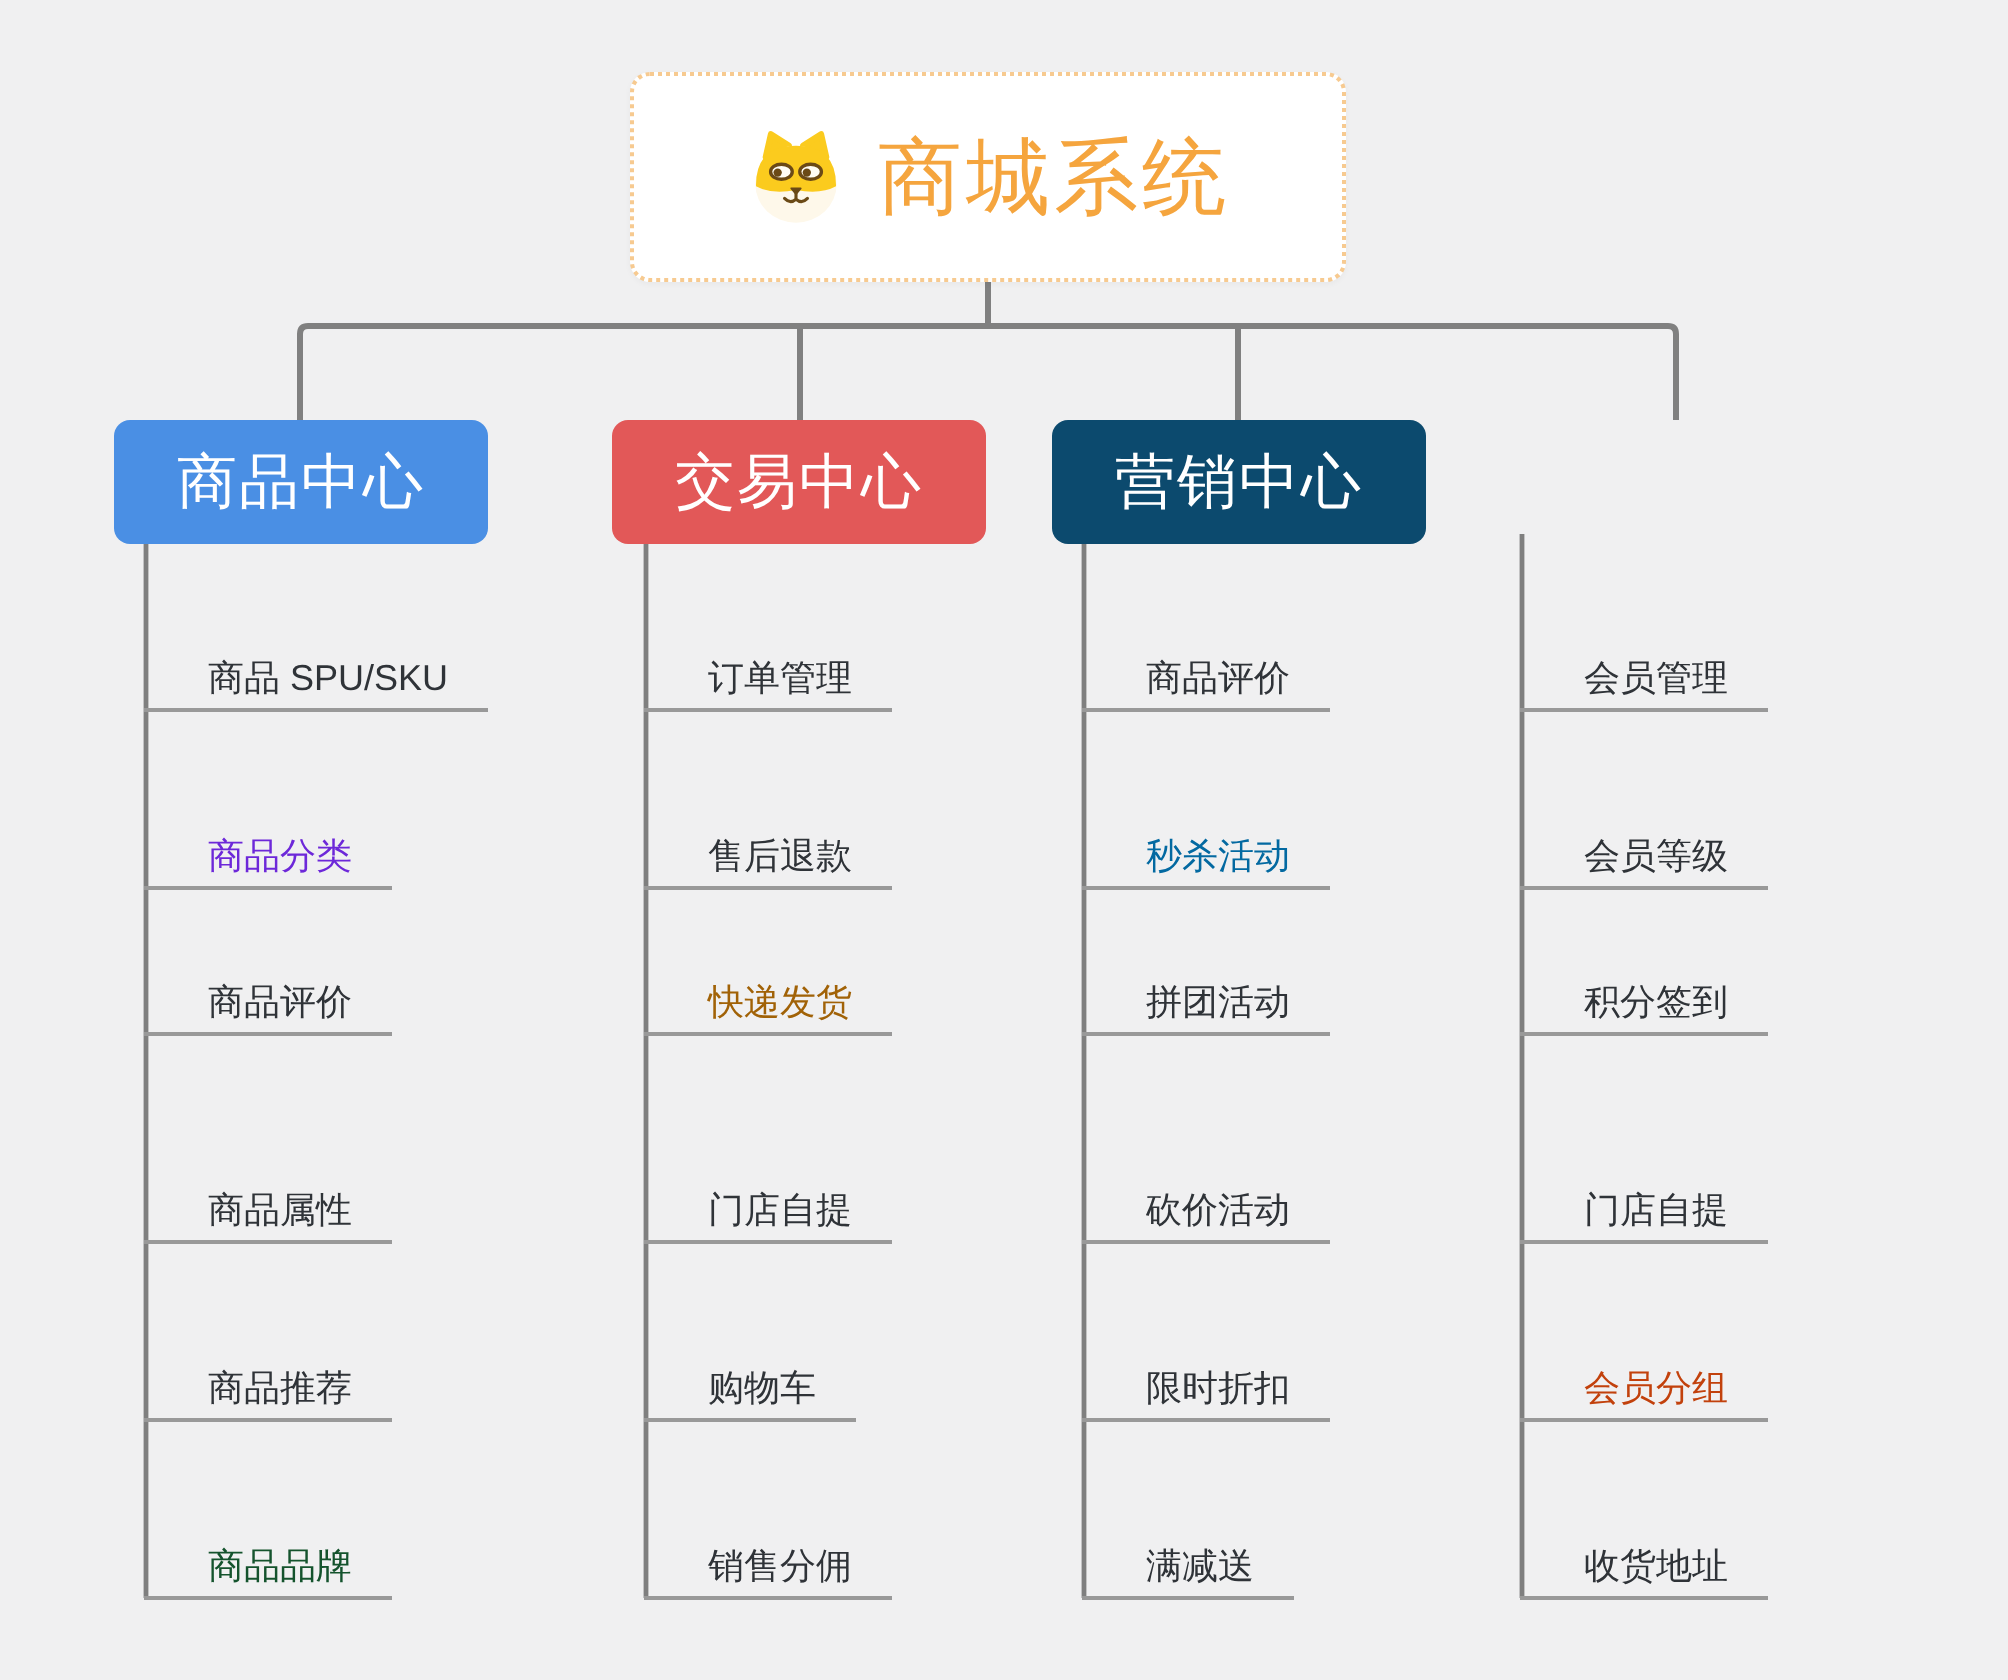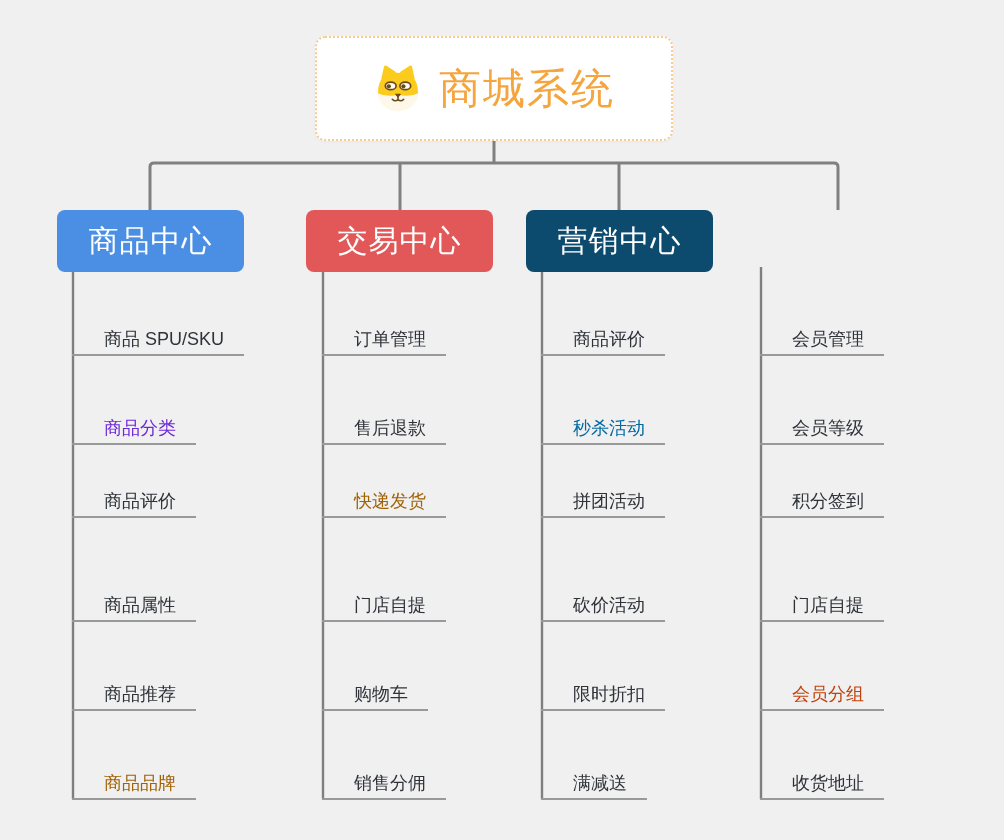--- a/index.html
+++ b/index.html
@@ -86,21 +86,21 @@
   <div class="branch-header bh-0" style="background: rgb(74, 143, 228);">商品中心</div>
   <div class="branch-header bh-1" style="background: rgb(226, 88, 88);">交易中心</div>
   <div class="branch-header bh-2" style="background: #0c4a6e;">营销中心</div>
 
   <div class="column col-0">
     <div class="leaf row-0" style="border-bottom-color: rgb(153, 153, 153); color: rgb(47, 51, 56);">商品 SPU/SKU</div>
     <div class="leaf row-1" style="border-bottom-color: rgb(153, 153, 153); color: #6d28d9;">商品分类</div>
     <div class="leaf row-2" style="border-bottom-color: rgb(153, 153, 153); color: rgb(47, 51, 56);">商品评价</div>
     <div class="leaf row-3" style="border-bottom-color: rgb(153, 153, 153); color: rgb(47, 51, 56);">商品属性</div>
     <div class="leaf row-4" style="border-bottom-color: rgb(153, 153, 153); color: rgb(47, 51, 56);">商品推荐</div>
-    <div class="leaf row-5" style="border-bottom-color: rgb(153, 153, 153); color: #a16207;">商品品牌</div>
+    <div class="leaf row-5" style="border-bottom-color: rgb(153, 153, 153); color: #14532d;">商品品牌</div>
   </div>
   <div class="column col-1">
     <div class="leaf row-0" style="border-bottom-color: rgb(153, 153, 153); color: rgb(47, 51, 56);">订单管理</div>
     <div class="leaf row-1" style="border-bottom-color: rgb(153, 153, 153); color: rgb(47, 51, 56);">售后退款</div>
     <div class="leaf row-2" style="border-bottom-color: rgb(153, 153, 153); color: #a16207;">快递发货</div>
     <div class="leaf row-3" style="border-bottom-color: rgb(153, 153, 153); color: rgb(47, 51, 56);">门店自提</div>
     <div class="leaf row-4" style="border-bottom-color: rgb(153, 153, 153); color: rgb(47, 51, 56);">购物车</div>
     <div class="leaf row-5" style="border-bottom-color: rgb(153, 153, 153); color: rgb(47, 51, 56);">销售分佣</div>
   </div>
   <div class="column col-2">

